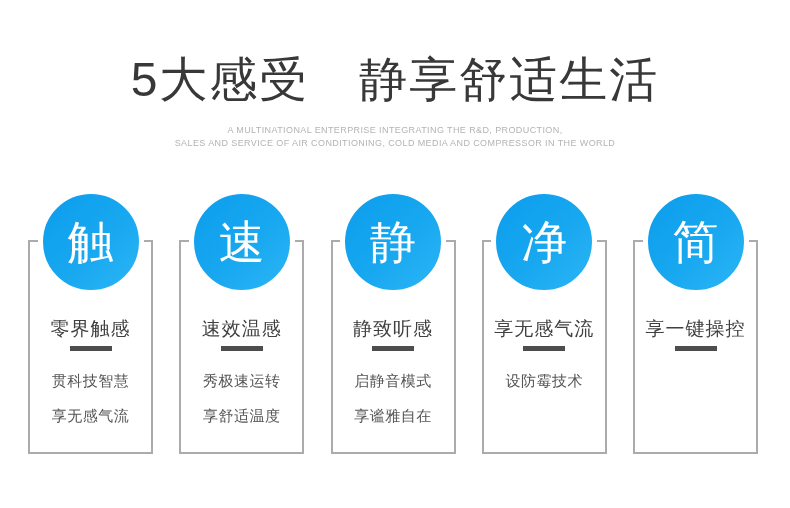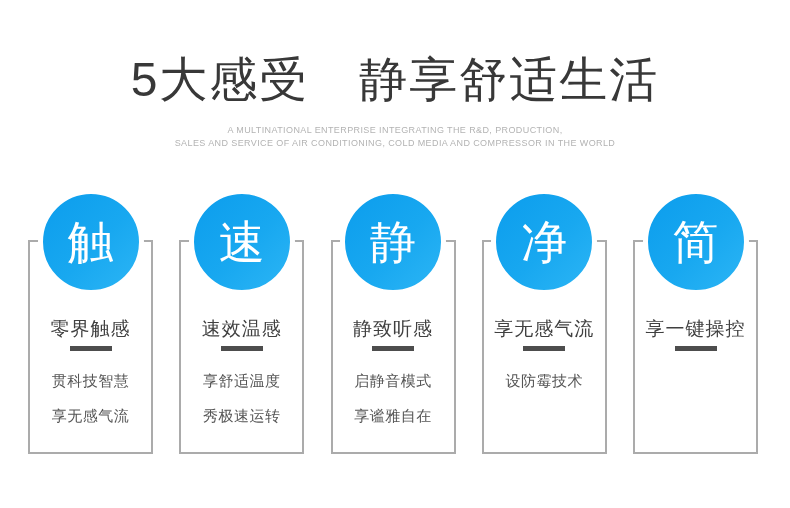--- a/index.html
+++ b/index.html
@@ -127,22 +127,22 @@
       </div>
     </div>
 
     <div class="card">
       <div class="badge">
         <span class="badge-char">速</span>
       </div>
       <h3 class="card-title">速效温感</h3>
       <div class="title-divider"></div>
       <div class="card-desc">
+        <div>秀极速运转</div>
         <div>享舒适温度</div>
-        <div>秀极速运转</div>
       </div>
     </div>
 
     <div class="card">
       <div class="badge">
         <span class="badge-char">静</span>
       </div>
       <h3 class="card-title">静致听感</h3>
       <div class="title-divider"></div>
       <div class="card-desc">

